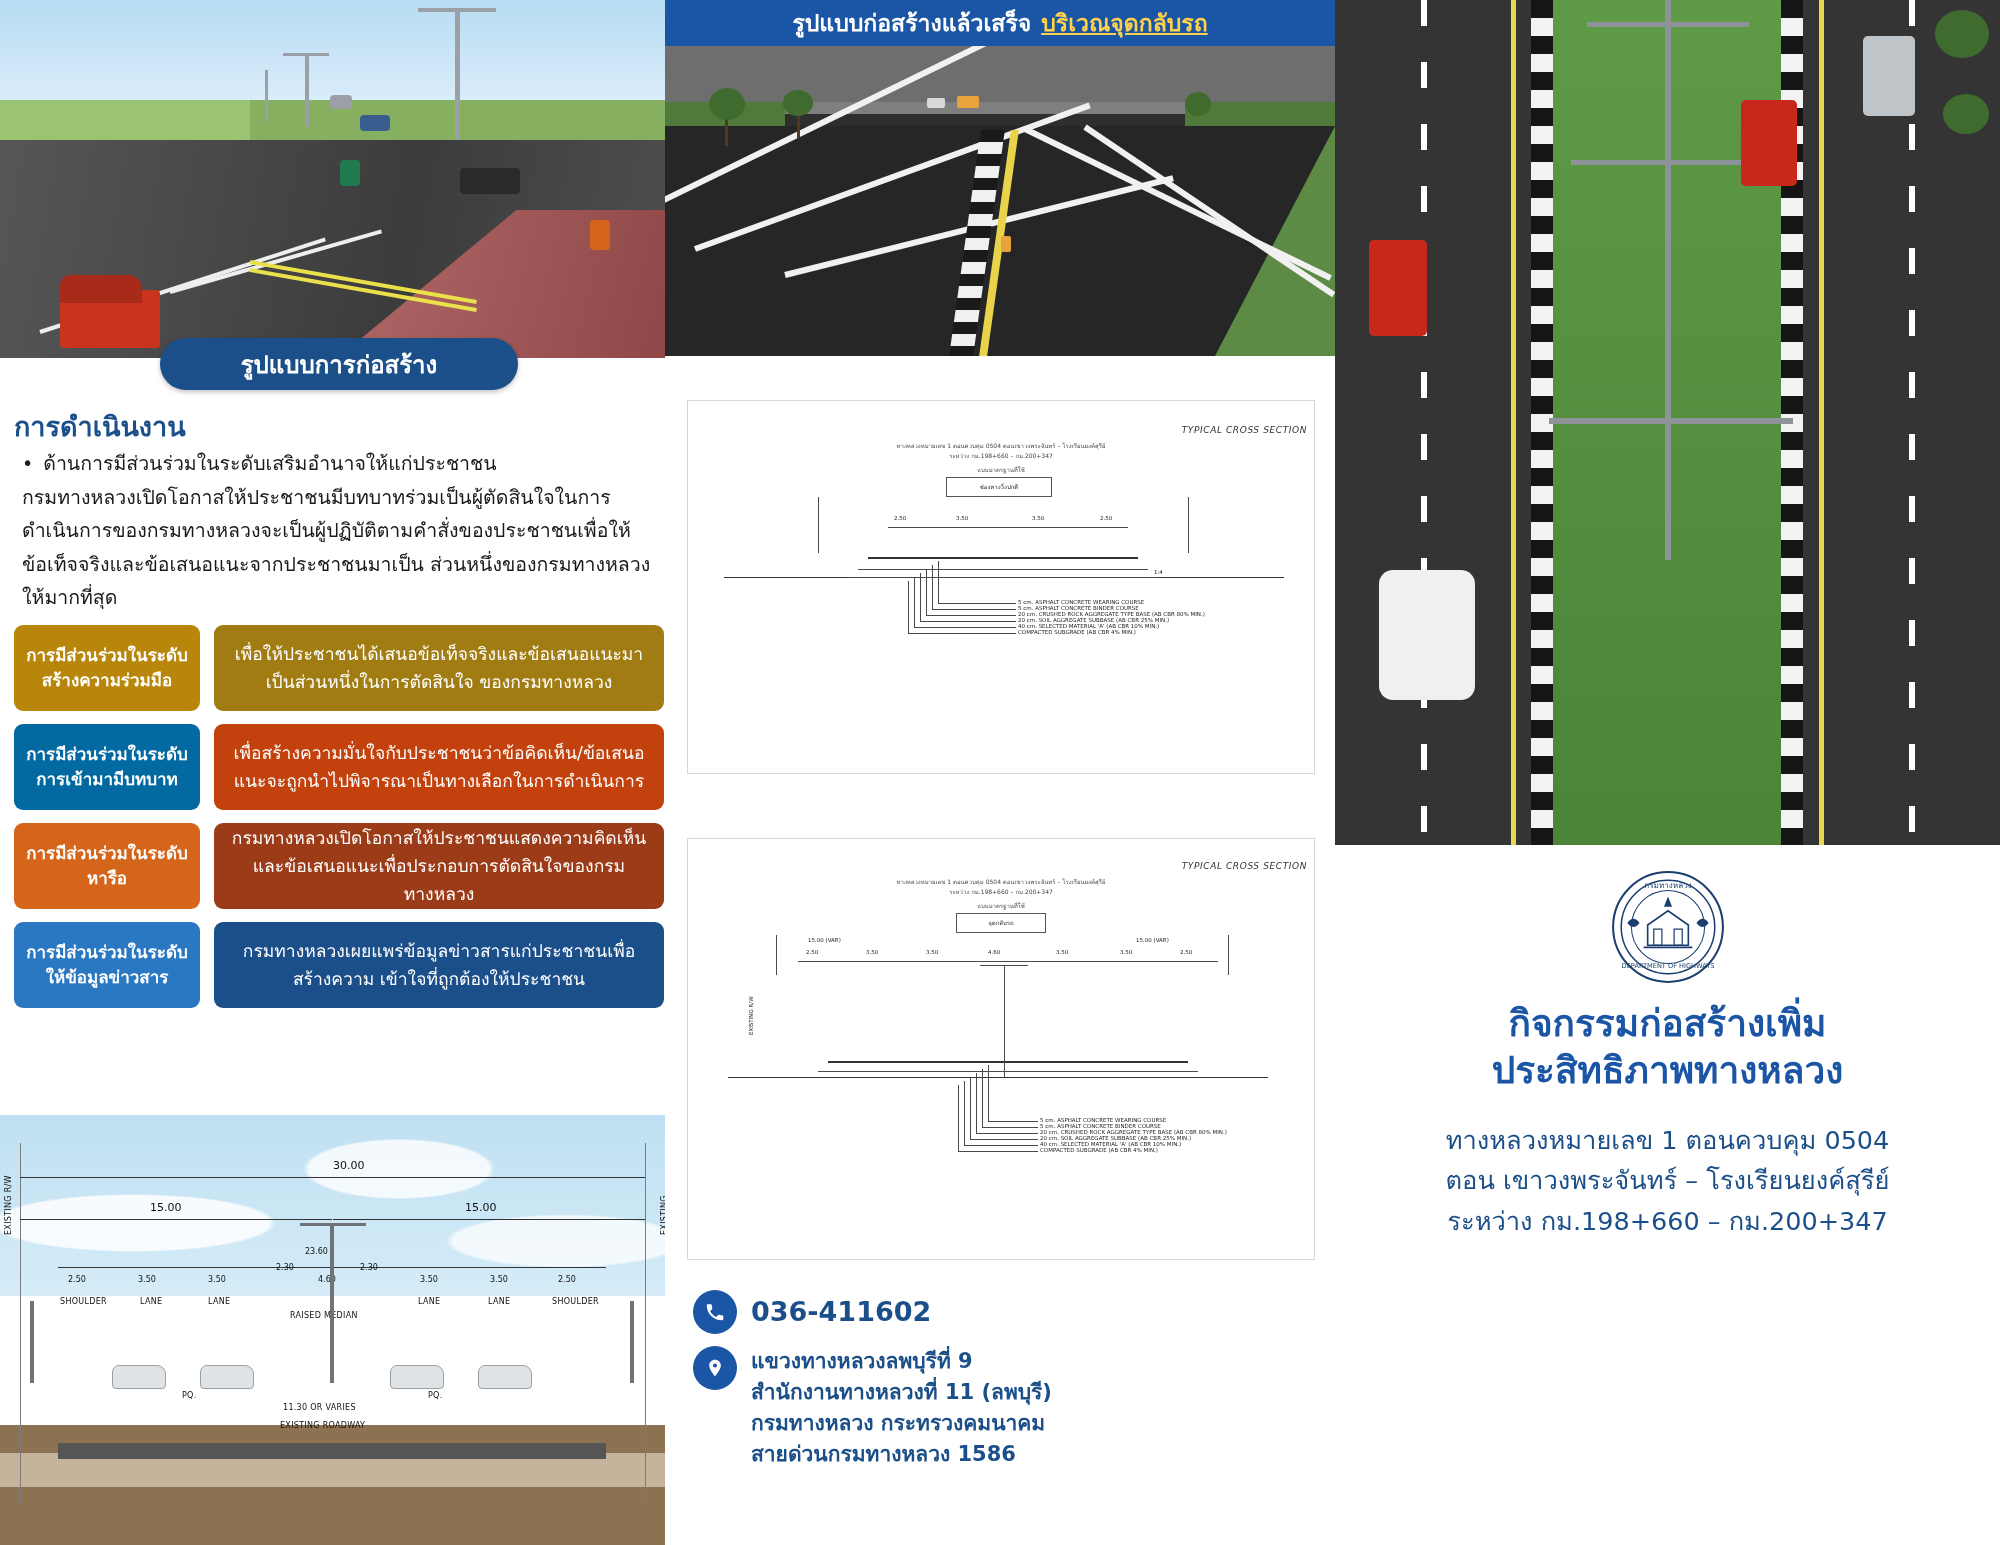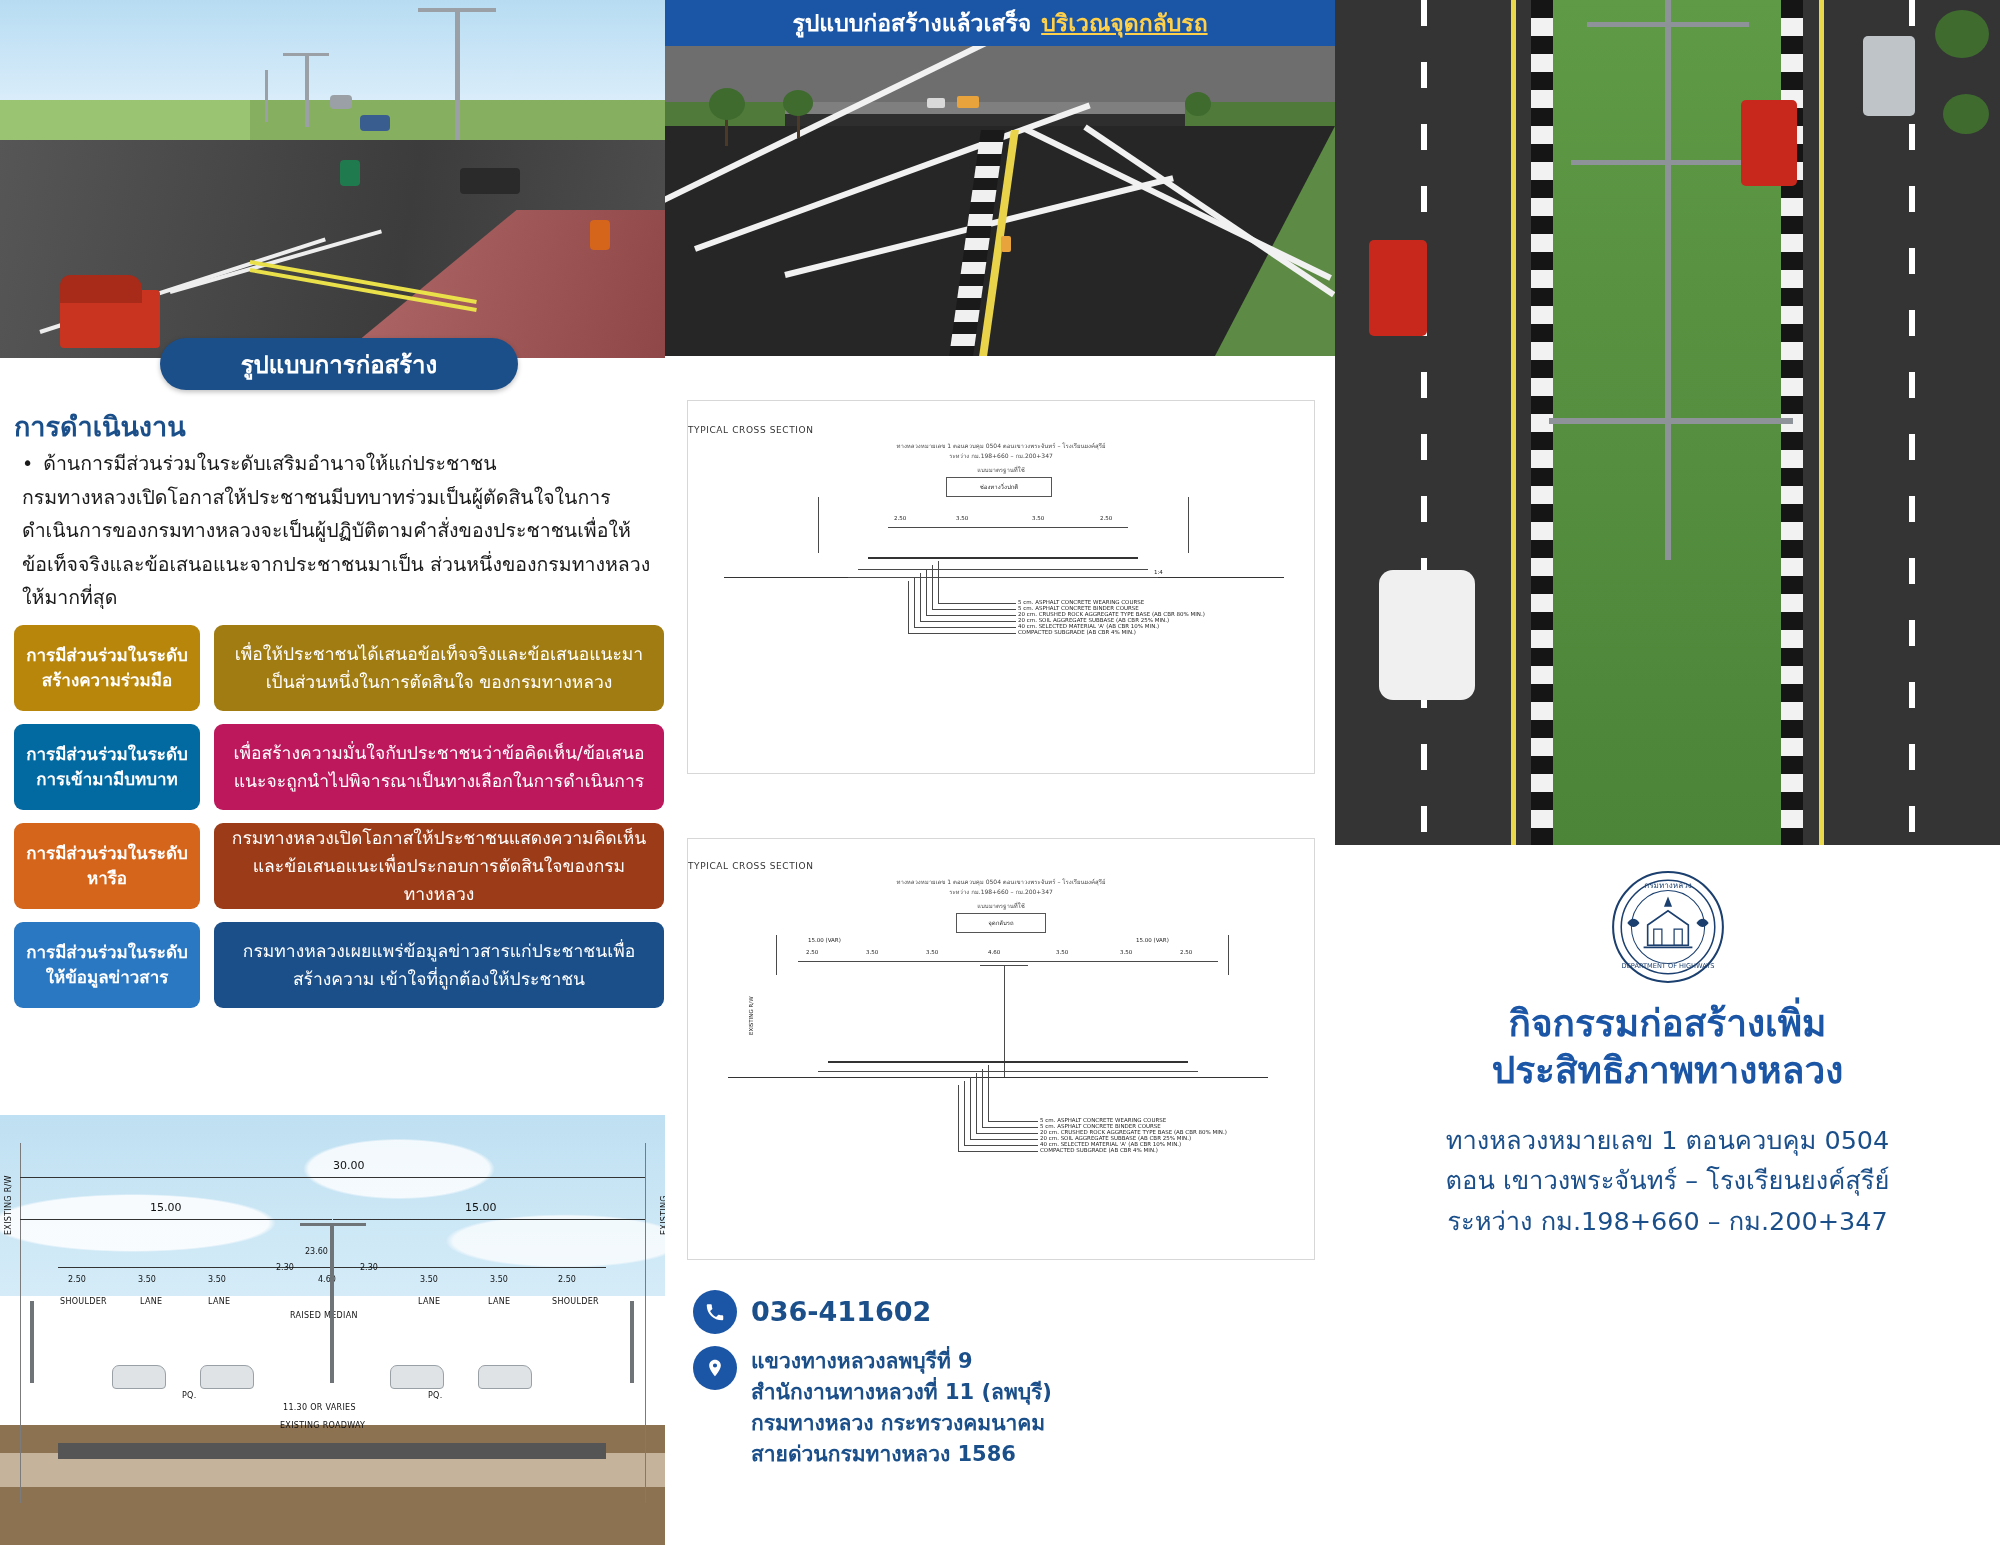--- a/index.html
+++ b/index.html
@@ -109,21 +109,21 @@
   .mp-median{position:absolute;background:#efefef;}
   .mp-tree{position:absolute;border-radius:50%;background:#3f6b2f;}
   .mp-trunk{position:absolute;width:3px;background:#4a3a27;}
 
   .xsec{
     position:absolute;left:22px;width:626px;background:#fff;border:1px solid #d7d7d7;
     overflow:hidden;
   }
   .xsec-1{top:400px;height:372px;}
   .xsec-2{top:838px;height:420px;}
-  .xs-title{position:absolute;left:0;right:7px;text-align:left;font-size:9px;color:#333;letter-spacing:.6px;}
+  .xs-title{position:absolute;left:0;right:7px;text-align:right;font-size:9px;color:#333;letter-spacing:.6px;font-style:italic;}
   .xs-sub{position:absolute;left:0;right:0;text-align:center;font-size:6px;color:#444;}
   .xs-box{position:absolute;border:1px solid #555;font-size:6px;color:#222;display:flex;align-items:center;justify-content:center;}
   .xs-line{position:absolute;background:#4a4a4a;}
   .xs-txt{position:absolute;font-size:5.5px;color:#222;white-space:nowrap;}
   .xs-ground{position:absolute;height:1px;background:#333;}
 
   .contact{position:absolute;left:28px;top:1290px;width:620px;color:#1b4f8a;}
   .c-row{display:flex;align-items:flex-start;gap:14px;margin-bottom:12px;}
   .c-ico{
     width:44px;height:44px;border-radius:50%;background:#1b55a6;flex:0 0 44px;
@@ -214,21 +214,21 @@
       <div>กรมทางหลวงเปิดโอกาสให้ประชาชนมีบทบาทร่วมเป็นผู้ตัดสินใจในการดำเนินการของกรมทางหลวงจะเป็นผู้ปฏิบัติตามคำสั่งของประชาชนเพื่อให้ข้อเท็จจริงและข้อเสนอแนะจากประชาชนมาเป็น ส่วนหนึ่งของกรมทางหลวงให้มากที่สุด</div>
     </div>
 
     <div class="ladder">
       <div class="rung">
         <div class="tag" style="background:#b8860b">การมีส่วนร่วมในระดับสร้างความร่วมมือ</div>
         <div class="desc" style="background:#a07c12">เพื่อให้ประชาชนได้เสนอข้อเท็จจริงและข้อเสนอแนะมาเป็นส่วนหนึ่งในการตัดสินใจ ของกรมทางหลวง</div>
       </div>
       <div class="rung">
         <div class="tag" style="background:#0369a1">การมีส่วนร่วมในระดับการเข้ามามีบทบาท</div>
-        <div class="desc" style="background:#be185d">เพื่อสร้างความมั่นใจกับประชาชนว่าข้อคิดเห็น/ข้อเสนอแนะจะถูกนำไปพิจารณาเป็นทางเลือกในการดำเนินการ</div>
+        <div class="desc" style="background:#c2410c">เพื่อสร้างความมั่นใจกับประชาชนว่าข้อคิดเห็น/ข้อเสนอแนะจะถูกนำไปพิจารณาเป็นทางเลือกในการดำเนินการ</div>
       </div>
       <div class="rung">
         <div class="tag" style="background:#d4651a">การมีส่วนร่วมในระดับหารือ</div>
         <div class="desc" style="background:#9c3b17">กรมทางหลวงเปิดโอกาสให้ประชาชนแสดงความคิดเห็นและข้อเสนอแนะเพื่อประกอบการตัดสินใจของกรมทางหลวง</div>
       </div>
       <div class="rung">
         <div class="tag" style="background:#2a78c2">การมีส่วนร่วมในระดับให้ข้อมูลข่าวสาร</div>
         <div class="desc" style="background:#1b4f8a">กรมทางหลวงเผยแพร่ข้อมูลข่าวสารแก่ประชาชนเพื่อสร้างความ เข้าใจที่ถูกต้องให้ประชาชน</div>
       </div>
     </div>

